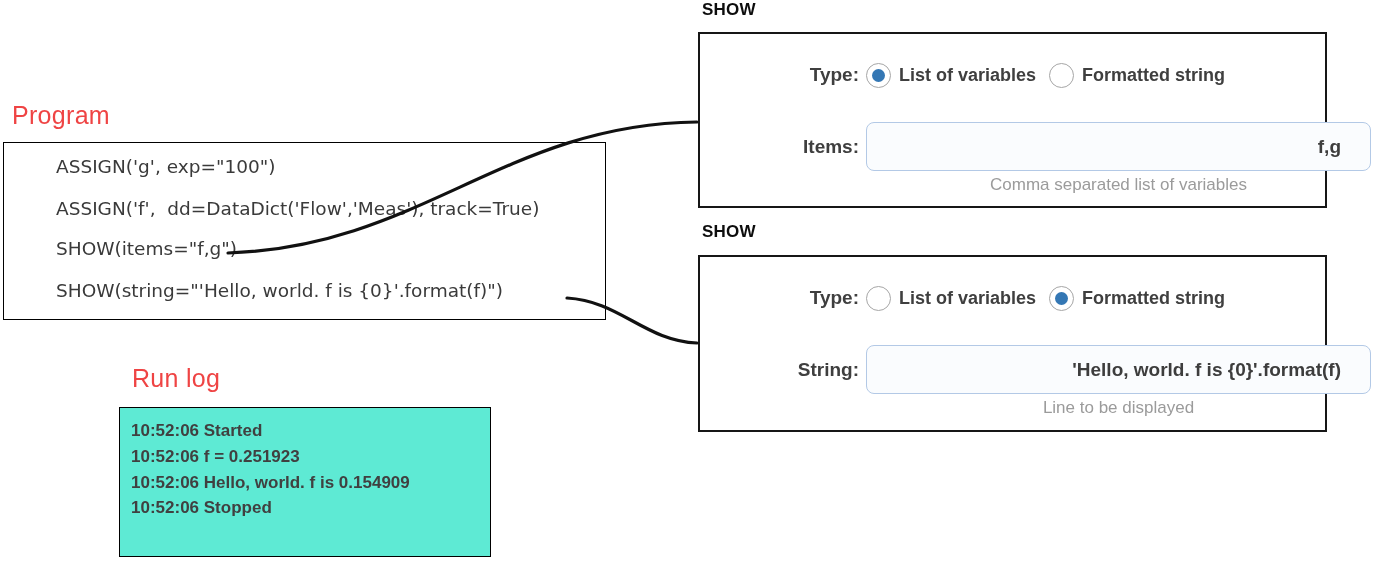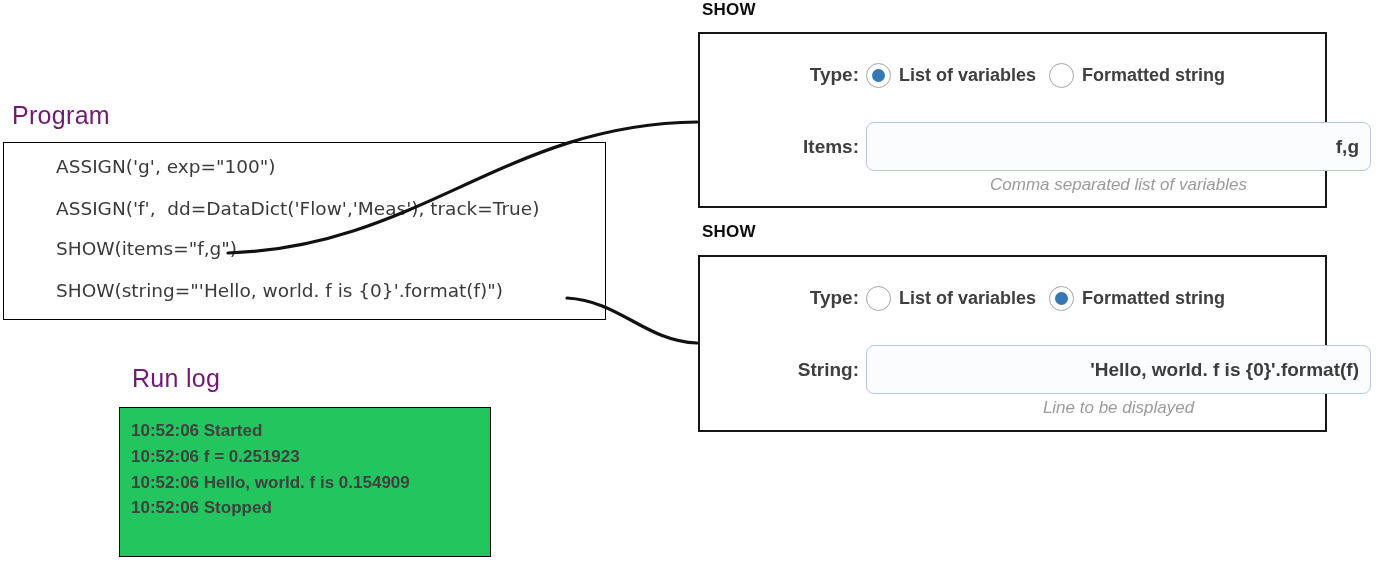--- a/index.html
+++ b/index.html
@@ -10,30 +10,30 @@
   *{margin:0;padding:0;box-sizing:border-box;}
   html,body{width:1392px;height:562px;background:#ffffff;overflow:hidden;
     font-family:"Liberation Sans",sans-serif;}
   .abs{position:absolute;}
 
   
   #connector-overlay{position:absolute;left:0;top:0;width:1392px;height:562px;
     pointer-events:none;z-index:6;}
 
   
-  .fig-title{position:absolute;font-size:25px;font-weight:400;color:#701a75;
+  .fig-title{position:absolute;font-size:25px;font-weight:400;color:#ef4444;
     letter-spacing:0.3px;}
   #program-box{position:absolute;left:3px;top:142px;width:603px;height:178px;
     border:1.5px solid #000;background:#fff;z-index:1;}
   .code-line{position:absolute;left:52px;font-family:"DejaVu Sans",sans-serif;
     font-size:18.5px;color:#3a3a3a;white-space:pre;}
 
   
   #runlog-box{position:absolute;left:119px;top:407px;width:372px;height:150px;
-    border:1.5px solid #000;background:#22c55e;padding:10px 11px;z-index:1;}
+    border:1.5px solid #000;background:#5eead4;padding:10px 11px;z-index:1;}
   .log-line{font-size:17px;font-weight:700;color:#404040;line-height:25.8px;
     white-space:pre;}
 
   
   .panel-title{position:absolute;font-size:17px;font-weight:700;color:#0d0d0d;
     letter-spacing:0.2px;}
   .panel{position:absolute;left:698px;width:629px;border:2px solid #161616;
     background:#fff;z-index:1;}
   #panel-0{top:32px;height:176px;}
   #panel-1{top:255px;height:177px;}
@@ -51,24 +51,24 @@
     flex:0 0 auto;}
   .radio .dot{width:13px;height:13px;border-radius:50%;background:transparent;}
   .radio.selected .dot{background:var(--accent,#3477b4);}
   .radio-text{font-size:18px;font-weight:700;color:#3f3f3f;
     margin-left:8px;margin-right:13px;white-space:nowrap;}
 
   .field-input{position:absolute;left:166px;top:88px;width:505px;height:49px;
     border:1.5px solid var(--input-border,#b3c9e6);border-radius:8px;
     background:var(--input-bg,#fafcfe);
     display:flex;align-items:center;justify-content:flex-end;
-    padding-right:11px;font-size:19px;font-weight:700;color:#3d3d3d;
+    padding-right:29px;font-size:19px;font-weight:700;color:#3d3d3d;
     white-space:nowrap;overflow:hidden;}
   .field-help{position:absolute;left:166px;top:141px;width:505px;
-    text-align:center;font-size:17px;font-weight:400;color:#9b9b9b;font-style:italic;}
+    text-align:center;font-size:17px;font-weight:400;color:#9b9b9b;}
 </style>
 </head>
 <body>
 
 <svg id="connector-overlay" viewBox="0 0 1392 562" xmlns="http://www.w3.org/2000/svg">
   <path d="M 228 253 C 420 247, 505 124, 697 122" fill="none" stroke="#111" stroke-width="3.2" stroke-linecap="round"></path>
   <path d="M 567 298 C 620 301, 645 341, 697 343" fill="none" stroke="#111" stroke-width="3.2" stroke-linecap="round"></path>
 </svg>
 
 <div class="fig-title abs" style="left:12px;top:101px;">Program</div>

